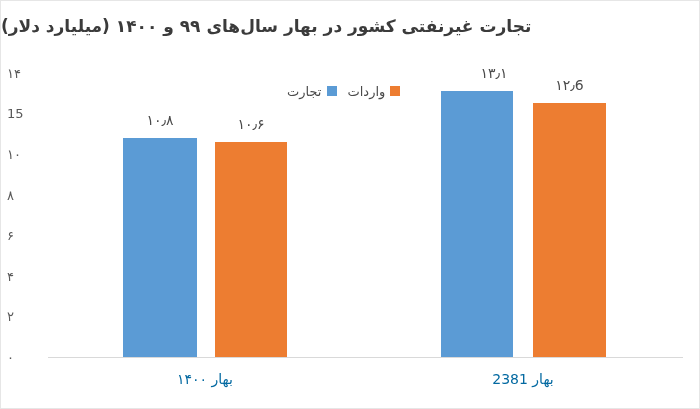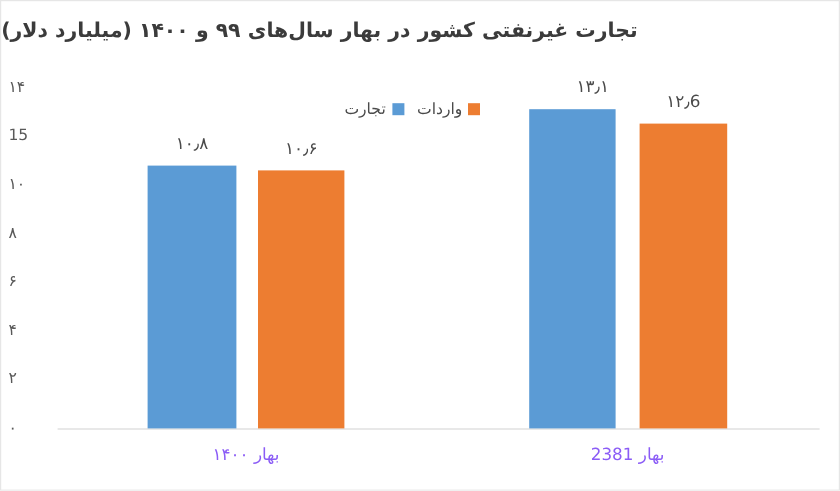--- a/index.html
+++ b/index.html
@@ -114,21 +114,21 @@
     direction: rtl;
     white-space: nowrap;
     transform: translateX(-50%);
   }
 
   
   .cat-label {
     position: absolute;
     top: 370px;
     font-size: 14px;
-    color: #8b5cf6;
+    color: #0369a1;
     text-align: center;
     direction: rtl;
     white-space: nowrap;
     transform: translateX(-50%);
   }
 </style>
 </head>
 <body>
 
 <div id="chart-root">

